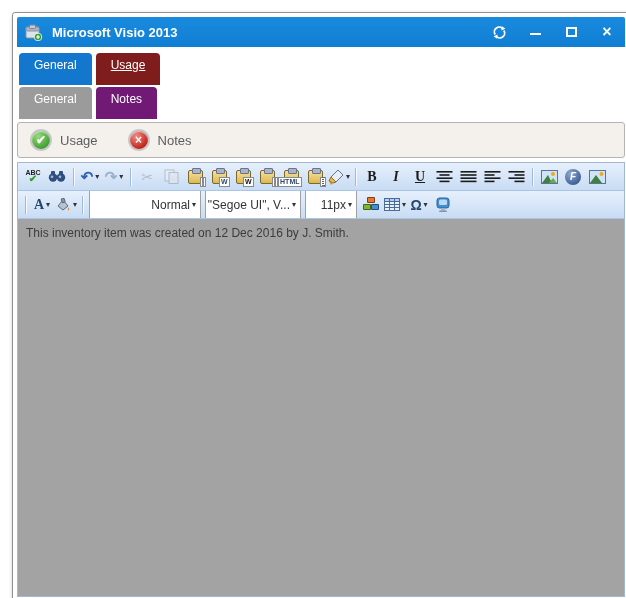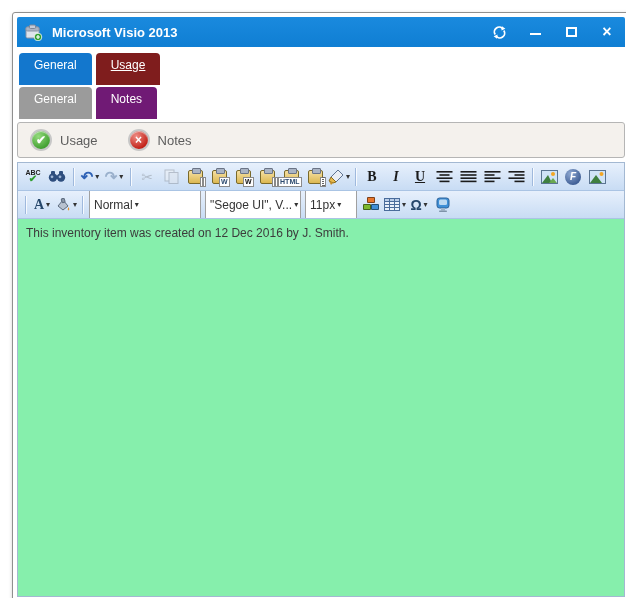--- a/index.html
+++ b/index.html
@@ -103,33 +103,33 @@
   .serif-glyph { font-family:"Liberation Serif", serif; font-size:14px; color:#1b1b1b; line-height:1; }
   .g-bold { font-weight:bold; }
   .g-italic { font-style:italic; font-weight:bold; }
   .g-under { text-decoration:underline; font-weight:bold; }
   .flash-circle { width:16px; height:16px; border-radius:50%;
           background:radial-gradient(circle at 35% 30%, #8fa9d2, #3e5d94 75%);
           color:#fff; font-size:10px; font-weight:bold; font-style:italic;
           display:flex; align-items:center; justify-content:center; }
   .dd {
     background:#fff; border:1px solid #a0a0a0; height:35px;
-    display:inline-flex; align-items:center; justify-content:flex-start;
+    display:inline-flex; align-items:center; justify-content:flex-end;
     padding:0 4px; font-size:12px; color:#333; margin:0 2px; flex:0 0 auto; cursor:default;
   }
   .dd-styles { width:112px; } .dd-font { width:96px; } .dd-size { width:52px; }
   .font-a { font-size:14px; font-weight:bold; color:#26476b; font-family:"Liberation Serif", serif; line-height:1; }
   .omega { font-size:14px; font-weight:bold; color:#26476b; line-height:1; }
   .blocks { position:relative; width:17px; height:15px; }
   .blocks i { position:absolute; width:8px; height:6px; border:1px solid rgba(0,0,0,.45); border-radius:1px; }
   .blocks .b1 { left:4px; top:0;  background:#e8762c; }
   .blocks .b2 { left:0;  top:7px; background:#7cb82f; }
   .blocks .b3 { left:8px; top:7px; background:#3f8fd6; }
   .content {
-    flex:1; background:#86efac; padding:6px 8px;
+    flex:1; background:#a3a3a3; padding:6px 8px;
     font-size:12px; color:#3c3c3c; line-height:1.45; outline:none;
   }
   .clipped-last { margin-right:-14px; }
 </style>
 </head>
 <body>
 
 <div class="window">
 
   <div class="titlebar">

